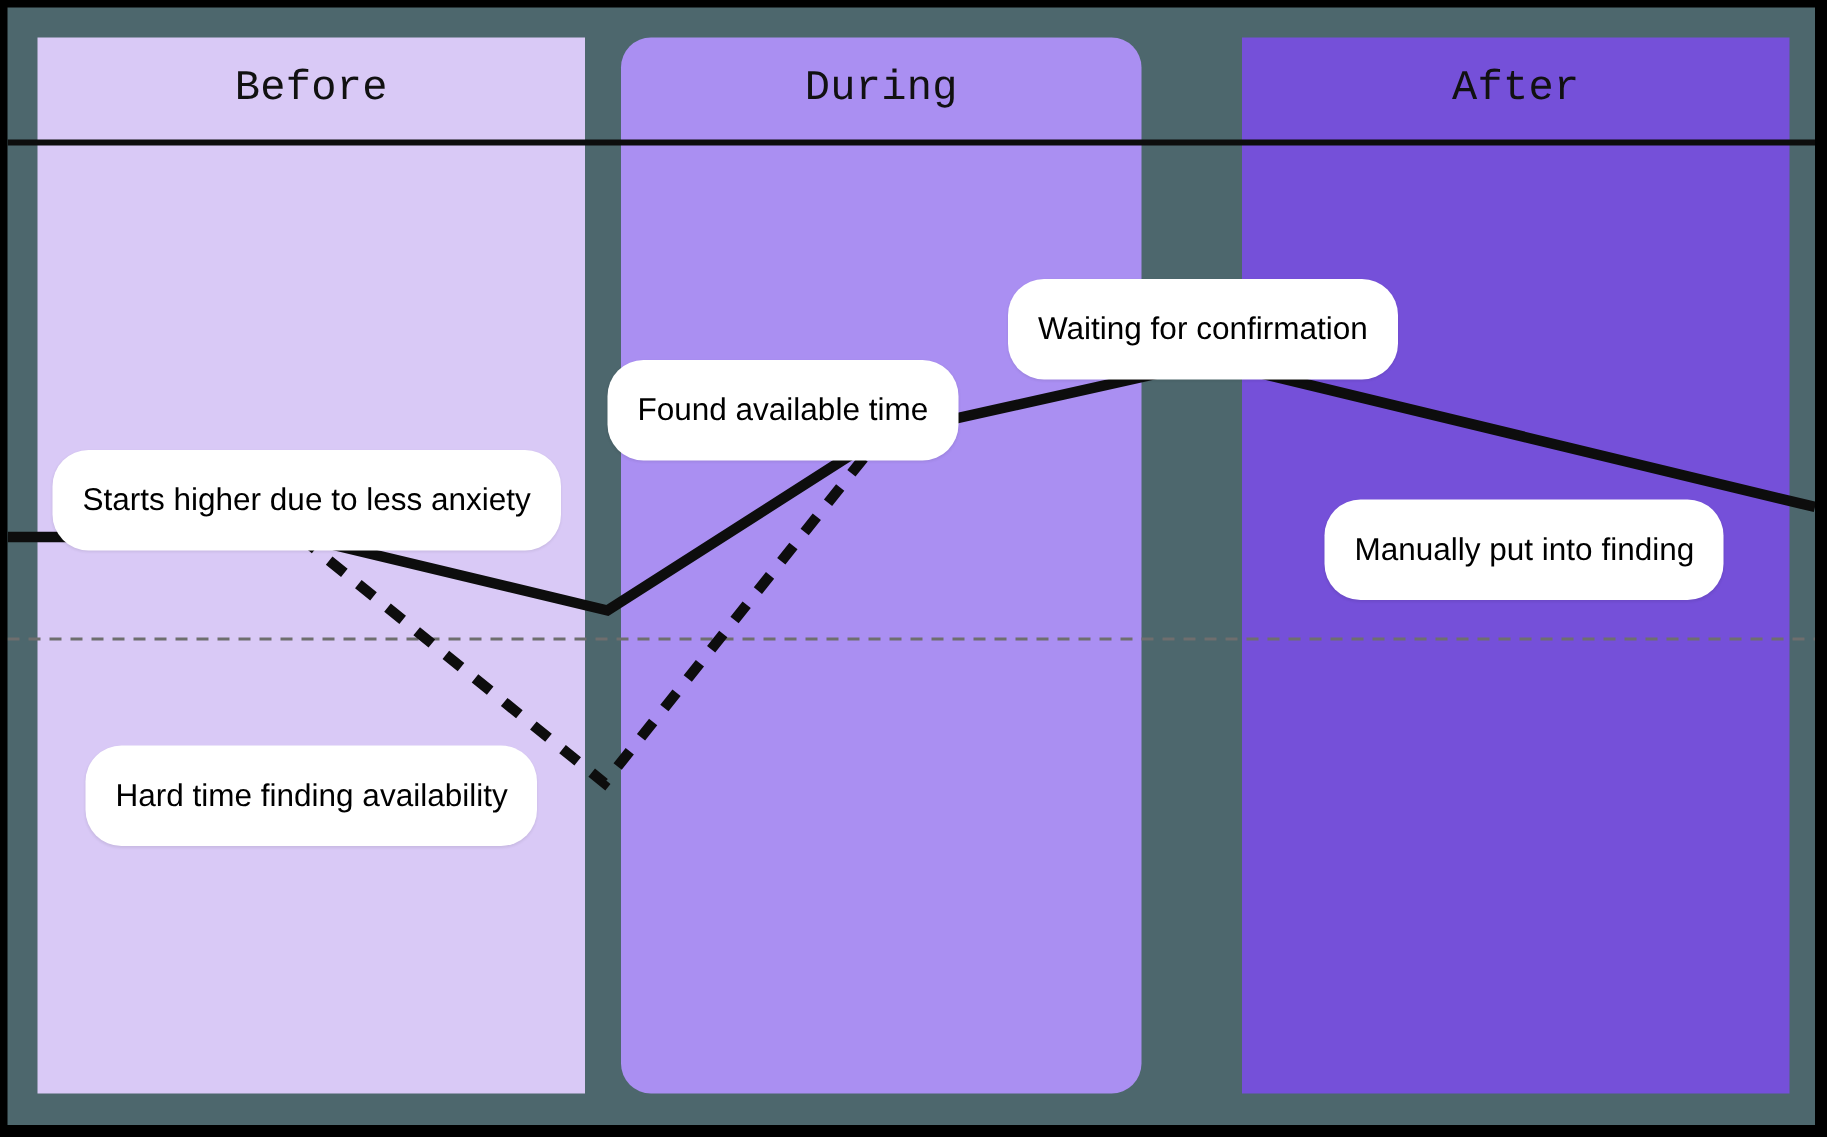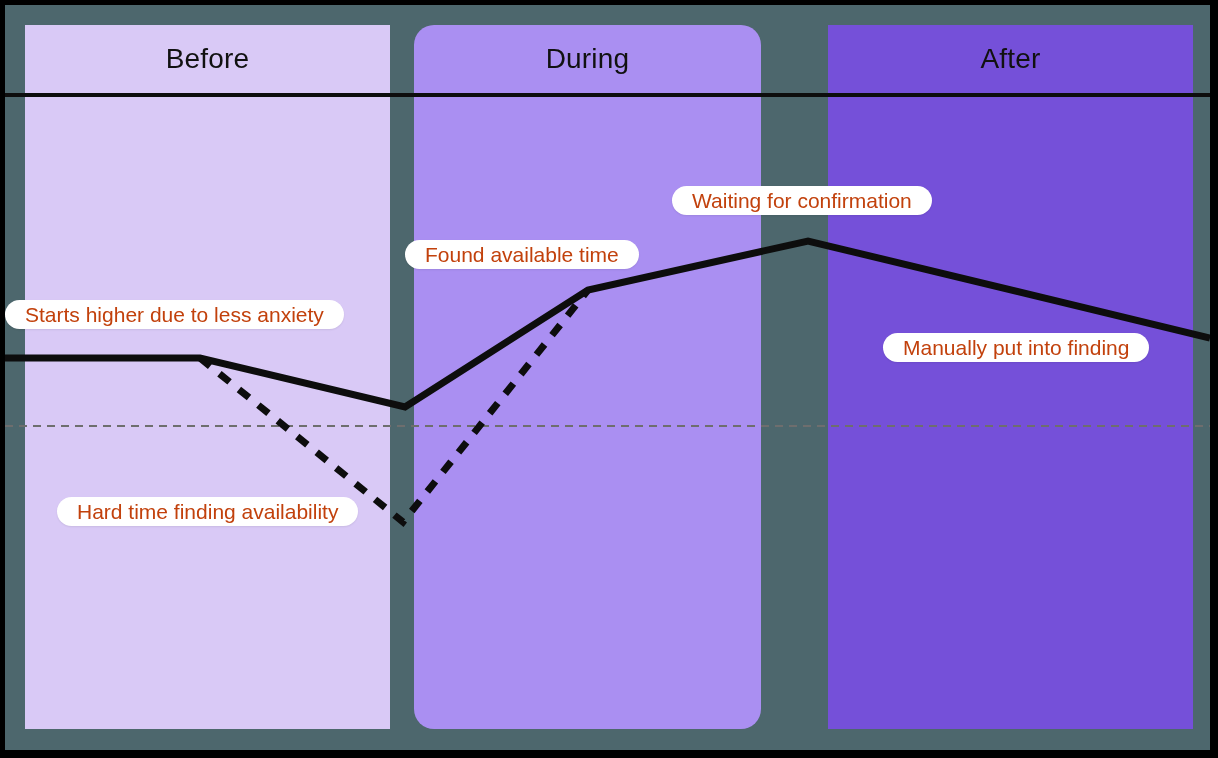--- a/index.html
+++ b/index.html
@@ -31,20 +31,21 @@
   .phase-header {
     position: absolute;
     left: 0; right: 0; top: 0;
     height: 68px;
     display: flex;
     align-items: center;
     justify-content: center;
     font-size: 28px;
     color: var(--text, #111);
     letter-spacing: 0.2px;
+    font-family: Liberation Mono, monospace;
   }
   .header-divider {
     position: absolute;
     left: 0;
     top: 88px;
     width: 1205px;
     height: 4px;
     background: var(--line, #0d0d0d);
   }
   svg.journey {
@@ -54,29 +55,29 @@
     height: 745px;
     pointer-events: none;
   }
   polyline { fill: none; }
   .solid-line  { stroke: var(--line, #0d0d0d); stroke-width: 7; stroke-linejoin: miter; }
   .dashed-line { stroke: var(--line, #0d0d0d); stroke-width: 7; stroke-dasharray: 13 12; }
   .baseline    { stroke: var(--baseline, #6e6e6e); stroke-width: 2; stroke-dasharray: 8 6; }
   .callout {
     position: absolute;
     background: var(--callout-bg, #fff);
-    color: #c2410c;
+    color: #000000;
     font-size: 21px;
     line-height: 1;
-    padding: 4px 20px;
+    padding: 23px 20px;
     border-radius: 24px;
     white-space: nowrap;
     box-shadow: 0 1px 2px rgba(0,0,0,0.08);
   }
-  .callout.c1 { left: 0;  top: 295px; }
+  .callout.c1 { left: 30px;  top: 295px; }
   .callout.c2 { left: 400px; top: 235px; }
   .callout.c3 { left: 667px; top: 181px; }
   .callout.c4 { left: 878px; top: 328px; }
   .callout.c5 { left: 52px;  top: 492px; text-align: right; }
 </style>
 </head>
 <body>
 
 <div class="canvas">
 

